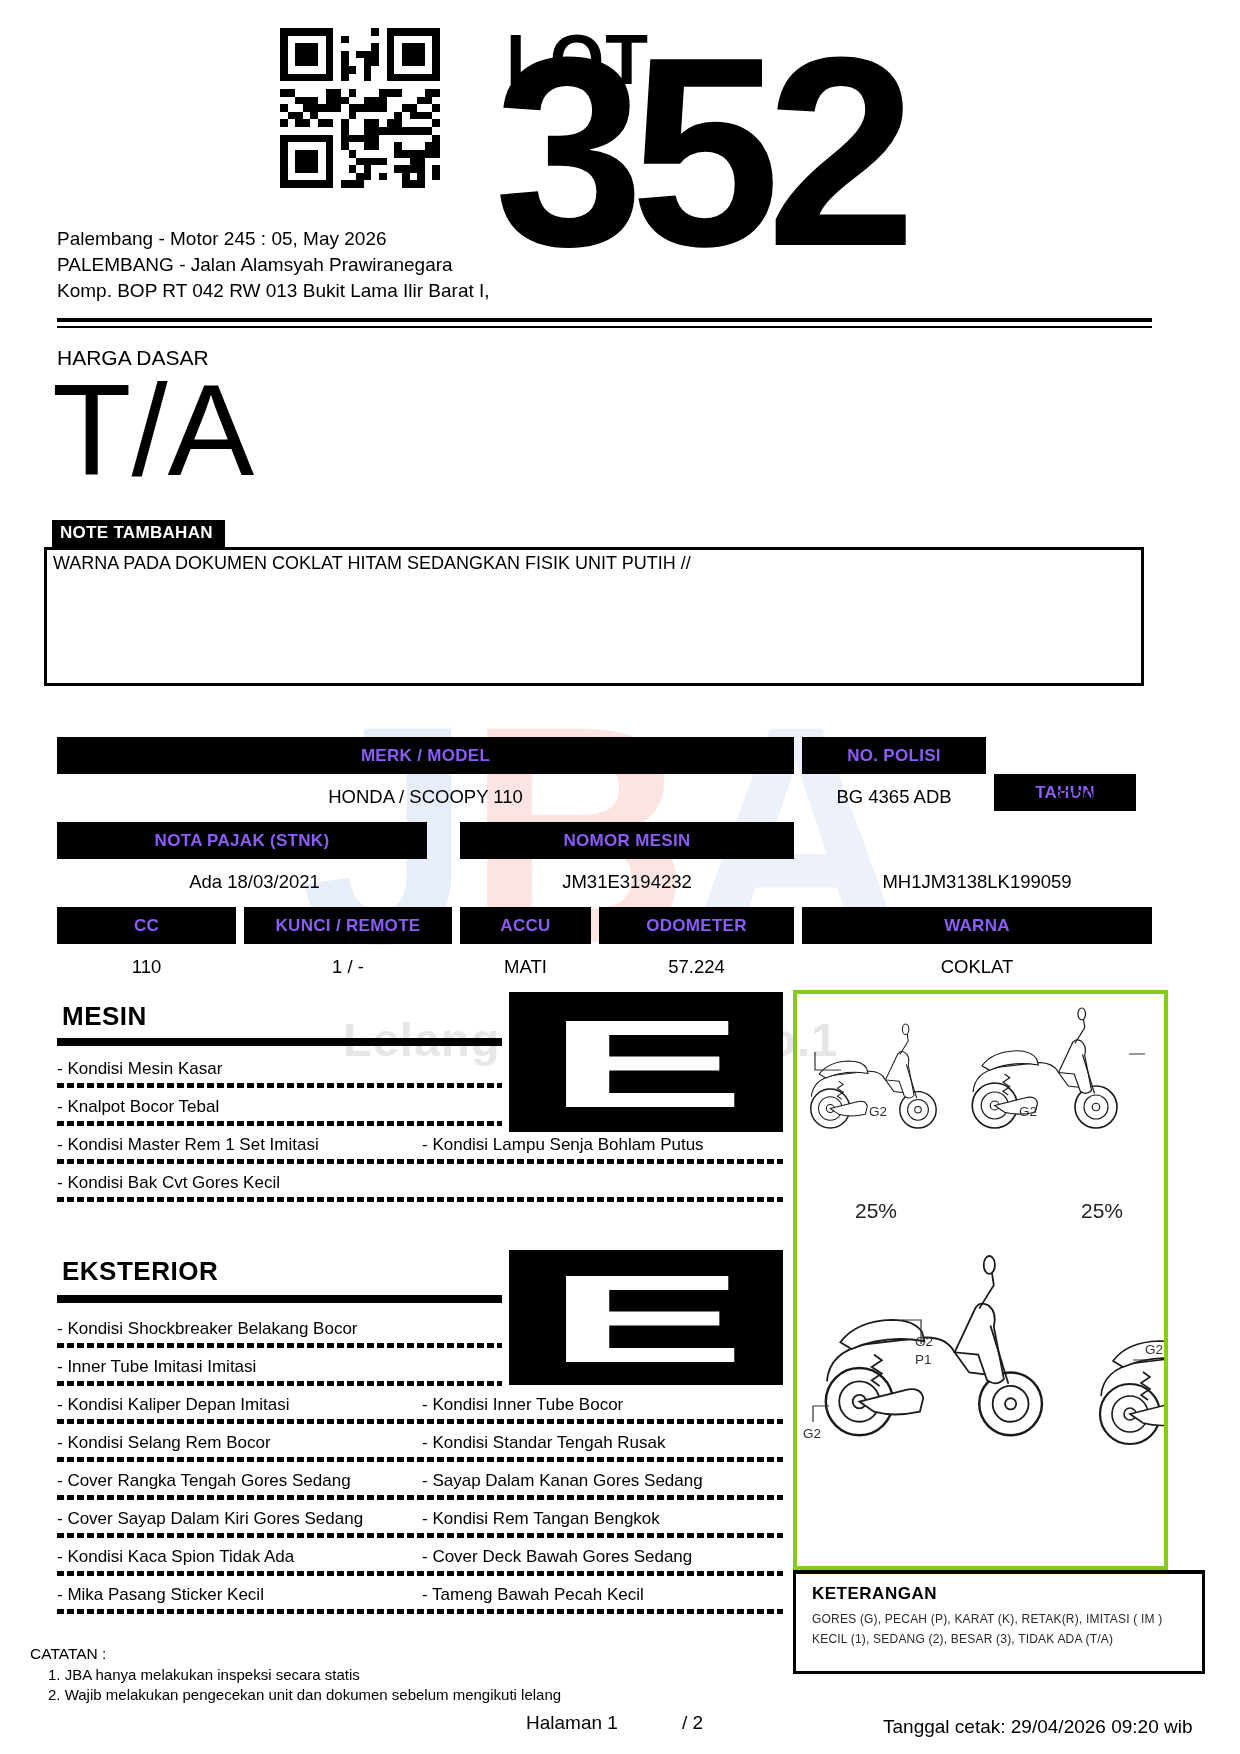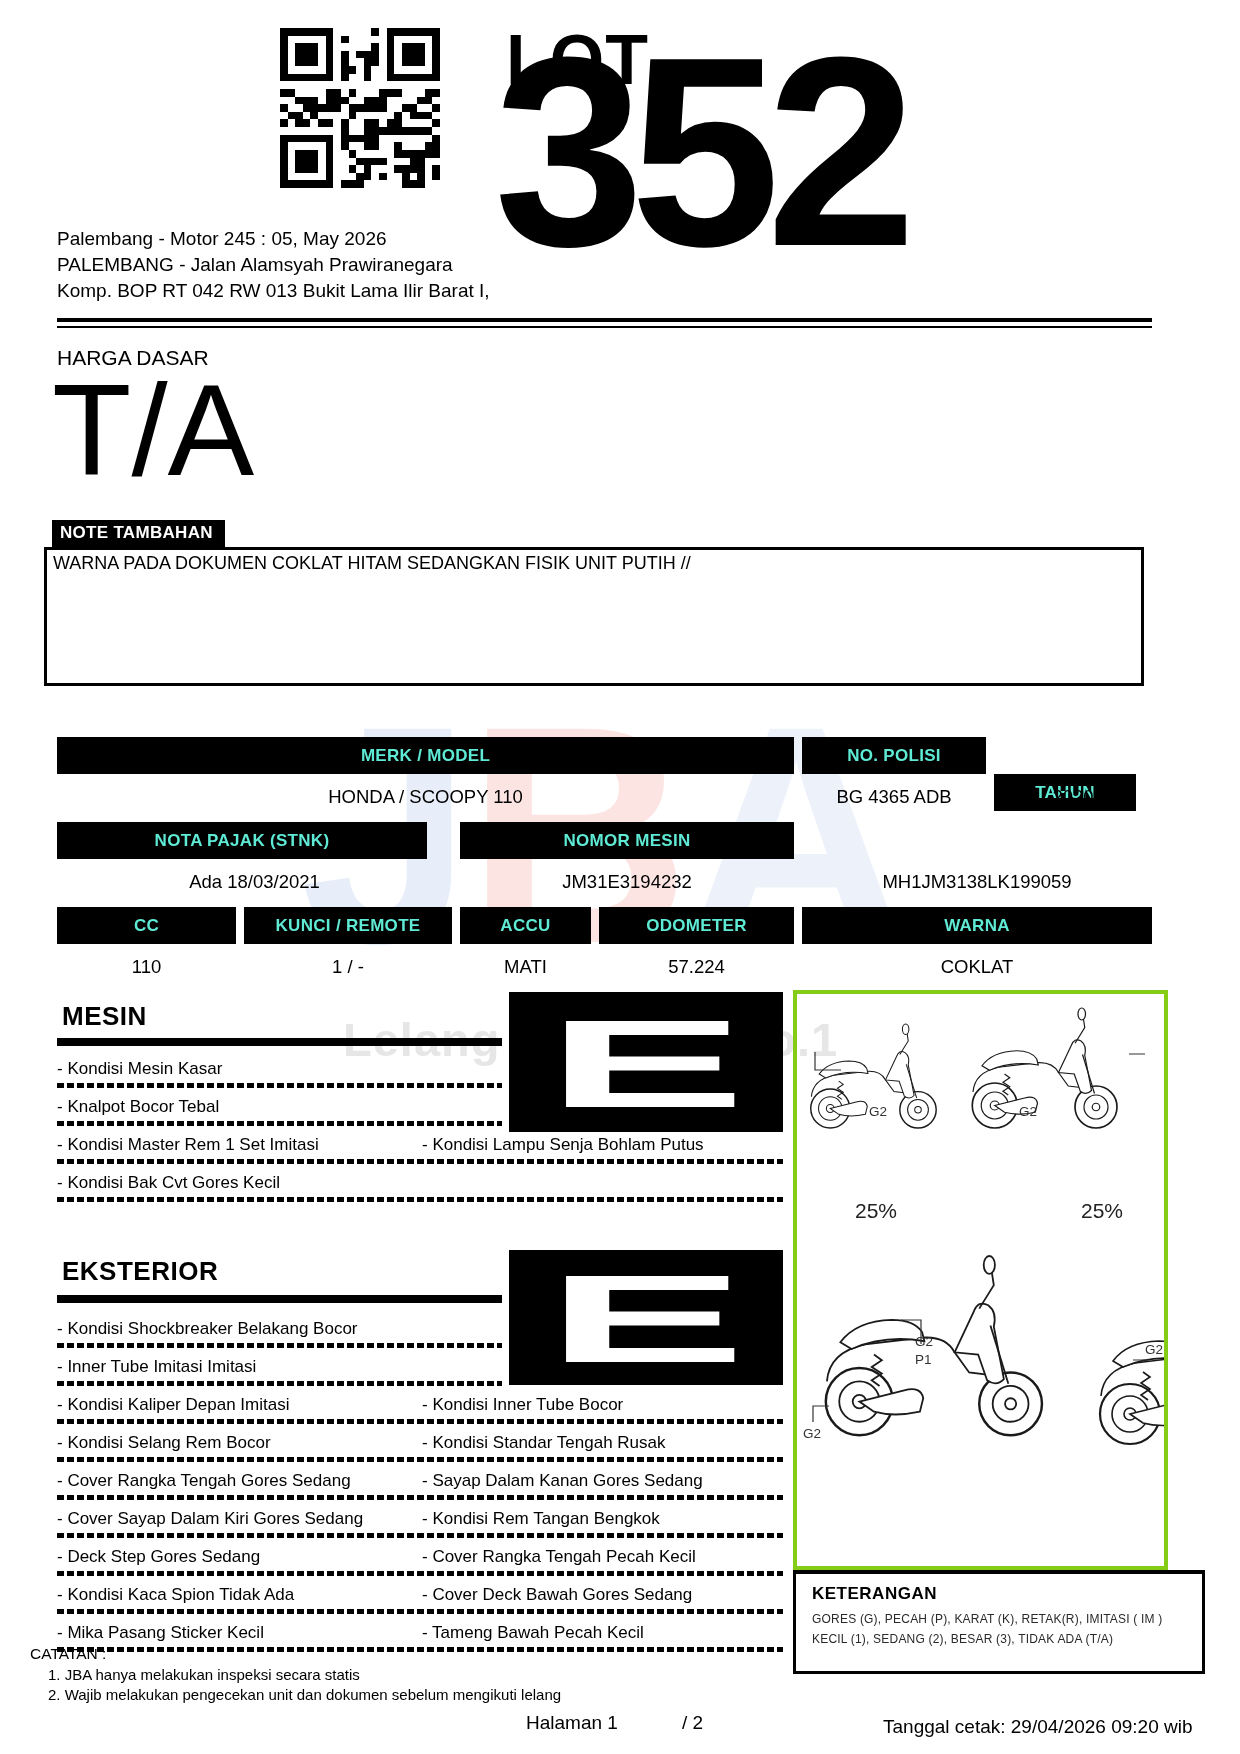--- a/index.html
+++ b/index.html
@@ -48,21 +48,21 @@
     background:#000;color:#fff;font-size:17px;font-weight:bold;
     padding:3px 12px 4px 8px;letter-spacing:0.3px;
   }
   .note-box{
     position:absolute;left:44px;top:547px;width:1100px;height:139px;
     border:3px solid #000;box-sizing:border-box;
     font-size:18px;padding:3px 6px;
   }
   
   .th{
-    position:absolute;height:37px;background:#000;color:#5eead4;
+    position:absolute;height:37px;background:#000;color:#8b5cf6;
     font-weight:bold;font-size:17px;letter-spacing:0.3px;
     display:flex;align-items:center;justify-content:center;white-space:nowrap;
   }
   .tv{
     position:absolute;height:26px;font-size:18.5px;
     display:flex;align-items:center;justify-content:center;white-space:nowrap;
   }
   
   .sec-title{position:absolute;font-size:26px;font-weight:bold;letter-spacing:0.5px;}
   .sec-rule{position:absolute;height:8px;background:#000;width:445px;left:57px;}
@@ -351,25 +351,20 @@
       <span class="cond">- Cover Rangka Tengah Gores Sedang</span>
       <span class="cond right">- Sayap Dalam Kanan Gores Sedang</span>
       <div class="dotted full"></div>
     </div>
     <div class="cond-row">
       <span class="cond">- Cover Sayap Dalam Kiri Gores Sedang</span>
       <span class="cond right">- Kondisi Rem Tangan Bengkok</span>
       <div class="dotted full"></div>
     </div>
     <div class="cond-row">
-      <span class="cond">- Deck Step Gores Sedang</span>
-      <span class="cond right">- Cover Rangka Tengah Pecah Kecil</span>
-      <div class="dotted full"></div>
-    </div>
-    <div class="cond-row">
       <span class="cond">- Kondisi Kaca Spion Tidak Ada</span>
       <span class="cond right">- Cover Deck Bawah Gores Sedang</span>
       <div class="dotted full"></div>
     </div>
     <div class="cond-row">
       <span class="cond">- Mika Pasang Sticker Kecil</span>
       <span class="cond right">- Tameng Bawah Pecah Kecil</span>
       <div class="dotted full"></div>
     </div>
   </div>

